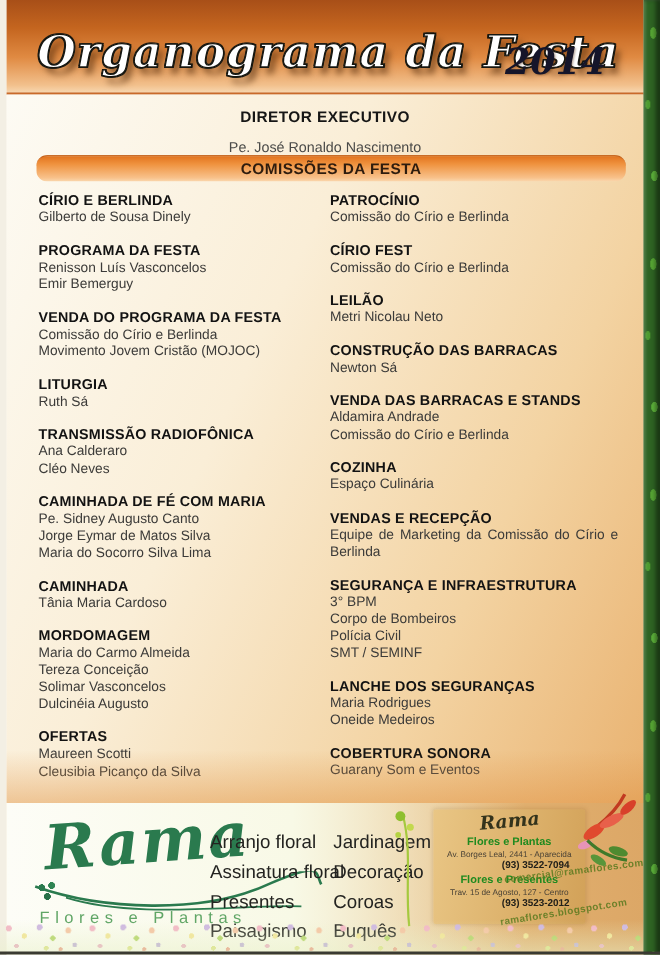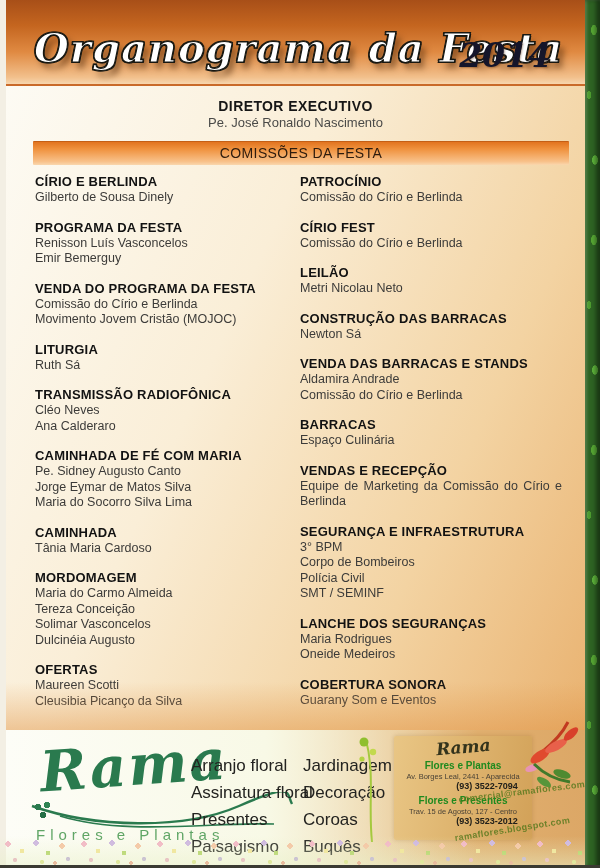--- a/index.html
+++ b/index.html
@@ -27,25 +27,25 @@
     text-shadow:1px 1px 0 #1a1a14,-1px -1px 0 #1a1a14,1px -1px 0 #1a1a14,-1px 1px 0 #1a1a14,5px 6px 6px rgba(70,35,8,.55);}
   .year{position:absolute;right:34px;top:36px;font-family:"DejaVu Serif",serif;
     font-style:italic;font-weight:bold;font-size:33px;color:#15152a;text-shadow:1px 1px 2px rgba(80,40,10,.4);}
   
   .content{position:absolute;left:0;right:0;top:86px;height:644px;
     background:linear-gradient(115deg,#fdfbf4 0%,#faeed7 38%,#f3d3a2 72%,#e9b270 100%);}
   .content:after{content:"";position:absolute;left:0;right:0;bottom:0;height:48px;
     background:linear-gradient(to bottom,rgba(228,150,70,0),rgba(224,146,66,.45));}
   .director{position:absolute;left:0;right:0;top:12px;text-align:center;}
   .director .d-title{font-size:14px;font-weight:bold;color:#161616;letter-spacing:.4px;}
-  .director .d-name{font-size:13px;color:#4a4a48;margin-top:1px;}
+  .director .d-name{font-size:13px;color:#4a4a48;margin-top:12px;}
   .commissions-bar{position:absolute;left:27px;right:16px;top:55px;height:23px;
     background:linear-gradient(to bottom,#e2741f 0%,#ef913d 30%,#f8c18a 85%,#fad7ae 100%);
-    border-top:1px solid #c45f16;border-radius:1px;
-    text-align:center;font-size:14px;font-weight:normal;color:#2e1c0e;line-height:23px;letter-spacing:.4px;}
+    border-top:1px solid #c45f16;border-radius:10px;
+    text-align:center;font-size:14px;font-weight:bold;color:#2e1c0e;line-height:23px;letter-spacing:.4px;}
   .col{position:absolute;top:88px;}
   .col-left{left:29px;width:256px;}
   .col-right{left:294px;width:262px;}
   .section{margin-bottom:14px;}
   .sec-title{font-size:13px;font-weight:bold;color:#121212;letter-spacing:.2px;line-height:16px;}
   .sec-member{font-size:12.5px;color:#3c3b39;line-height:15.5px;text-align:justify;}
   
   .footer{position:absolute;left:0;right:0;top:730px;height:138px;
     background:linear-gradient(to right,#f5eed6 0%,#ecd1a0 45%,#e2b272 75%,#dca766 100%);}
   .ad-card{position:absolute;left:0;top:0;width:472px;height:100%;
@@ -124,22 +124,22 @@
             <div class="sec-title">VENDA DO PROGRAMA DA FESTA</div>
             <div class="sec-member">Comissão do Círio e Berlinda</div>
             <div class="sec-member">Movimento Jovem Cristão (MOJOC)</div>
           </div>
           <div class="section">
             <div class="sec-title">LITURGIA</div>
             <div class="sec-member">Ruth Sá</div>
           </div>
           <div class="section">
             <div class="sec-title">TRANSMISSÃO RADIOFÔNICA</div>
+            <div class="sec-member">Ana Calderaro</div>
             <div class="sec-member">Cléo Neves</div>
-            <div class="sec-member">Ana Calderaro</div>
           </div>
           <div class="section">
             <div class="sec-title">CAMINHADA DE FÉ COM MARIA</div>
             <div class="sec-member">Pe. Sidney Augusto Canto</div>
             <div class="sec-member">Jorge Eymar de Matos Silva</div>
             <div class="sec-member">Maria do Socorro Silva Lima</div>
           </div>
           <div class="section">
             <div class="sec-title">CAMINHADA</div>
             <div class="sec-member">Tânia Maria Cardoso</div>
@@ -173,21 +173,21 @@
           <div class="section">
             <div class="sec-title">CONSTRUÇÃO DAS BARRACAS</div>
             <div class="sec-member">Newton Sá</div>
           </div>
           <div class="section">
             <div class="sec-title">VENDA DAS BARRACAS E STANDS</div>
             <div class="sec-member">Aldamira Andrade</div>
             <div class="sec-member">Comissão do Círio e Berlinda</div>
           </div>
           <div class="section">
-            <div class="sec-title">BARRACAS</div>
+            <div class="sec-title">COZINHA</div>
             <div class="sec-member">Espaço Culinária</div>
           </div>
           <div class="section">
             <div class="sec-title">VENDAS E RECEPÇÃO</div>
             <div class="sec-member">Equipe de Marketing da Comissão do Círio e Berlinda</div>
           </div>
           <div class="section">
             <div class="sec-title">SEGURANÇA E INFRAESTRUTURA</div>
             <div class="sec-member">3° BPM</div>
             <div class="sec-member">Corpo de Bombeiros</div>

